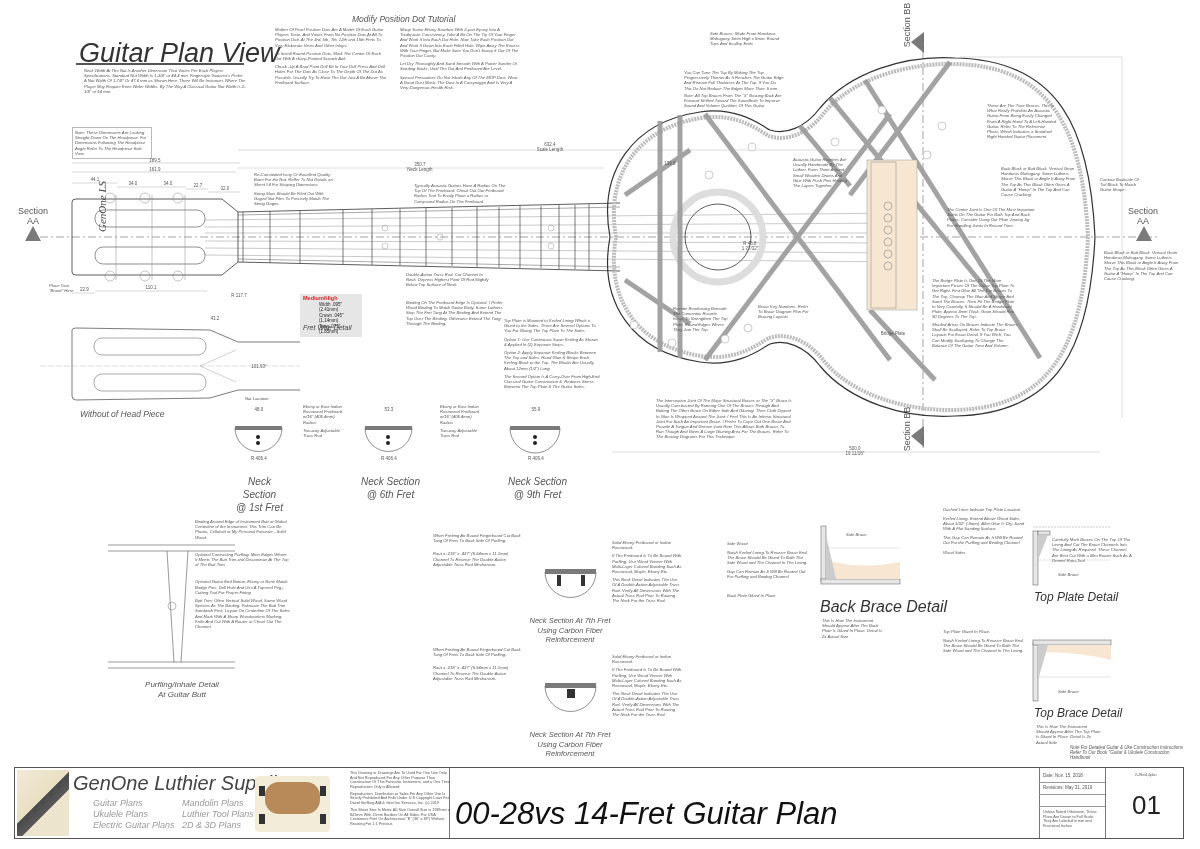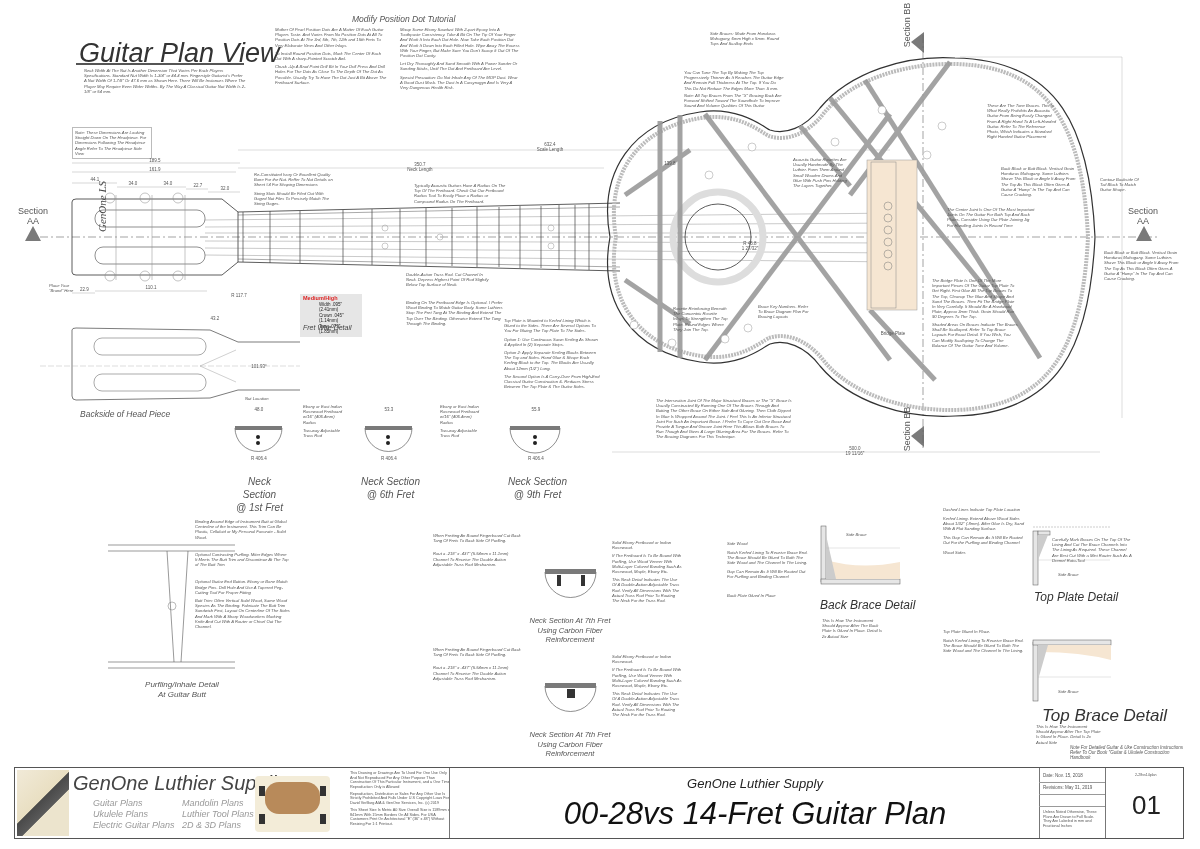--- a/index.html
+++ b/index.html
@@ -15,21 +15,21 @@
   .fret-box .hd{font-weight:bold;font-size:5.5px;color:#222;}
   .fret-box .hd span{color:#d22;}
   
   .tb{position:absolute;left:14px;top:767px;width:1170px;height:72px;border:1px solid #555;box-sizing:border-box;background:#fff;}
   .tb-div{position:absolute;top:0;bottom:0;border-left:1px solid #777;}
   .tb-hline{position:absolute;border-top:1px solid #999;}
   .logo-name{position:absolute;left:58px;top:4px;font-size:20px;font-style:italic;color:#444;}
   .logo-col{position:absolute;font-size:9px;font-style:italic;color:#999;line-height:11px;}
   .legal{position:absolute;left:335px;top:3px;width:100px;font-size:3.8px;line-height:4.6px;color:#555;}
   .legal p{margin:0 0 2.5px 0;}
-  .main-title{position:absolute;left:440px;top:28px;width:600px;text-align:center;font-size:31px;font-style:italic;color:#111;}
+  .main-title{position:absolute;left:440px;top:28px;width:600px;font-size:31px;font-style:italic;color:#111;}
   .company{position:absolute;left:440px;top:8px;width:600px;text-align:center;font-size:13px;font-style:italic;color:#222;}
   .meta{position:absolute;font-size:4.5px;color:#555;}
   .sheet-num{position:absolute;left:1117px;top:22px;font-size:26px;color:#222;}
 </style>
 </head>
 <body>
 
 <svg width="1200" height="849" viewBox="0 0 1200 849">
   <defs>
     <pattern id="kerf" width="6" height="6" patternUnits="userSpaceOnUse">
@@ -304,21 +304,21 @@
 <div class="note" style="left:1001px;top:166px;width:75px;">Back Block or Butt Block. Vertical Grain Honduras Mahogany. Some Luthiers Shave This Block or Angle It Away From The Top As This Block Often Gives A Guitar A "Hump" In The Top And Can Cause Cracking.</div>
 <div class="note" style="left:1100px;top:177px;width:40px;">Contour Backside Of Tail Block To Match Guitar Shape.</div>
 <div class="note" style="left:947px;top:207px;width:88px;">The Center Joint Is One Of The Most Important Joints On The Guitar For Both Top And Back Plates. Consider Using Our Plate Joining Jig For Handling Joints In Record Time</div>
 <div class="note" style="left:1104px;top:250px;width:76px;">Back Block or Butt Block. Vertical Grain Honduras Mahogany. Some Luthiers Shave This Block or Angle It Away From The Top As This Block Often Gives A Guitar A "Hump" In The Top And Can Cause Cracking.</div>
 <div class="note" style="left:932px;top:278px;width:87px;">The Bridge Plate Is One Of The More Important Pieces Of The Guitar Top Plate To Get Right. First Glue All The Top Braces To The Top, Cleanup The Glue And Shape And Sand The Braces. Then Fit The Bridge Plate In Very Carefully. It Should Be A Hardwood Plate, Approx 3mm Thick. Grain Should Run 90 Degrees To The Top.</div>
 <div class="note" style="left:932px;top:322px;width:87px;">Shaded Areas On Braces Indicate The Braces Shall Be Scalloped. Refer To Top Brace Layouts For Exact Detail. If You Wish, You Can Modify Scalloping To Change The Balance Of The Guitar Tone And Volume.</div>
 <div class="note" style="left:673px;top:306px;width:55px;">Rosette Reinforcing Beneath The Concentric Rosette Inlays To Strengthen The Top Plate. Round Edges Where They Join The Top.</div>
 <div class="note" style="left:758px;top:304px;width:55px;">Brace Key Numbers. Refer To Brace Diagram Plan For Bracing Layouts</div>
 <div class="note" style="left:656px;top:398px;width:136px;">The Intersection Joint Of The Major Structural Braces or The "X" Brace Is Usually Constructed By Running One Of The Braces Through And Butting The Other Brace On Either Side And Glueing. Then Cloth Dipped In Glue Is Wrapped Around The Joint. I Feel This Is An Inferior Structural Joint For Such An Important Brace. I Prefer To Cope Out One Brace And Provide A Tongue And Groove Joint Here This Allows Both Braces To Run Though And Gives A Large Glueing Area For The Braces. Refer To The Bracing Diagrams For This Technique.</div>
 
-<div class="title-italic" style="left:80px;top:409px;font-size:8.5px;color:#555;">Backside of Head Piece</div>
+<div class="title-italic" style="left:80px;top:409px;font-size:8.5px;color:#555;">Without of Head Piece</div>
 <div class="dim" style="left:205px;top:316px;width:20px;">43.2</div>
 <div class="dim" style="left:244px;top:364px;width:30px;">101.93°</div>
 <div class="note" style="left:245px;top:396px;width:40px;">Nut Location</div>
 
 <div class="title-italic" style="left:232px;top:475px;width:55px;text-align:center;font-size:10px;line-height:13px;color:#555;"><span>Neck Section</span><br><span>@ 1st Fret</span></div>
 <div class="title-italic" style="left:358px;top:475px;width:65px;text-align:center;font-size:10px;line-height:13px;color:#555;"><span>Neck Section</span><br><span>@ 6th Fret</span></div>
 <div class="title-italic" style="left:505px;top:475px;width:65px;text-align:center;font-size:10px;line-height:13px;color:#555;"><span>Neck Section</span><br><span>@ 9th Fret</span></div>
 <div class="dim" style="left:250px;top:407px;width:18px;">48.0</div>
 <div class="dim" style="left:380px;top:407px;width:18px;">53.3</div>
 <div class="dim" style="left:527px;top:407px;width:18px;">55.9</div>
@@ -361,35 +361,35 @@
     <p>If The Fretboard Is To Be Bound With Purfling, Use Wood Veneer With Multi-Layer Colored Banding Such As Rosewood, Maple, Ebony Etc.</p>
     <p>This Neck Detail Indicates The Use Of A Double-Action Adjustable Truss Rod. Verify All Dimensions With The Actual Truss Rod Prior To Routing The Neck For the Truss Rod.</p>
   </div>
 <div class="title-italic" style="left:520px;top:730px;width:100px;text-align:center;font-size:7.5px;line-height:9.5px;color:#555;"><span>Neck Section At 7th Fret</span><br><span>Using Carbon Fiber</span><br><span>Reinforcement</span></div>
 
 <div class="note" style="left:727px;top:541px;width:40px;">Side Wood</div>
 <div class="note" style="left:727px;top:550px;width:82px;">Notch Kerfed Lining To Receive Brace End. The Brace Should Be Glued To Both The Side Wood and The Channel In The Lining.</div>
 <div class="note" style="left:727px;top:569px;width:82px;">Gap Can Remain As It Will Be Routed Out For Purfling and Binding Channel</div>
 <div class="note" style="left:727px;top:593px;width:60px;">Back Plate Glued In Place</div>
 <div class="note" style="left:846px;top:532px;width:30px;">Side Brace</div>
-<div class="title-italic" style="left:820px;top:598px;font-size:12px;color:#333;">Back Brace Detail</div>
+<div class="title-italic" style="left:820px;top:598px;font-size:16px;color:#333;">Back Brace Detail</div>
 <div class="note" style="left:822px;top:618px;width:65px;">This Is How The Instrument Should Appear After The Back Plate Is Glued In Place. Detail Is 2x Actual Size</div>
 
 <div class="note" style="left:943px;top:507px;width:90px;">Dashed Lines Indicate Top Plate Location</div>
 <div class="note" style="left:943px;top:516px;width:85px;">Kerfed Lining. Extend Above Wood Sides About 1/32" (.8mm). After Glue Is Dry, Sand With A Flat Sanding Surface.</div>
 <div class="note" style="left:943px;top:535px;width:85px;">This Gap Can Remain As It Will Be Routed Out For the Purfling and Binding Channel</div>
 <div class="note" style="left:943px;top:550px;width:40px;">Wood Sides</div>
 <div class="note" style="left:1052px;top:537px;width:80px;">Carefully Mark Braces On The Top Of The Lining And Cut The Brace Channels Into The Lining As Required. These Channel Are Best Cut With a Mini Router Such As A Dremel Roto-Tool</div>
 <div class="note" style="left:1058px;top:572px;width:30px;">Side Brace</div>
 <div class="title-italic" style="left:1034px;top:590px;font-size:12px;color:#333;">Top Plate Detail</div>
 
 <div class="note" style="left:943px;top:629px;width:60px;">Top Plate Glued In Place.</div>
 <div class="note" style="left:943px;top:638px;width:85px;">Notch Kerfed Lining To Receive Brace End. The Brace Should Be Glued To Both The Side Wood and The Channel In The Lining.</div>
 <div class="note" style="left:1058px;top:689px;width:30px;">Side Brace</div>
-<div class="title-italic" style="left:1034px;top:706px;font-size:17px;color:#333;margin-left:8px;">Top Brace Detail</div>
+<div class="title-italic" style="left:1034px;top:706px;font-size:12px;color:#333;">Top Brace Detail</div>
 <div class="note" style="left:1036px;top:724px;width:65px;">This Is How The Instrument Should Appear After The Top Plate Is Glued In Place. Detail Is 2x Actual Side</div>
 <div class="note" style="left:1070px;top:745px;width:118px;font-size:4.5px;">Note For Detailed Guitar &amp; Uke Construction Instructions Refer To Our Book "Guitar &amp; Ukulele Construction Handbook</div>
 
 <div class="tb">
 
   <div class="abs" style="left:2px;top:2px;width:52px;height:66px;background:linear-gradient(135deg,#f1ead8 0%,#e9dfc2 45%,#4a4a4a 46%,#5a5a5a 60%,#ece4cd 61%);"></div>
   <div class="logo-name">GenOne Luthier Supplies</div>
   <div class="logo-col" style="left:78px;top:30px;">
     <div>Guitar Plans</div>
       <div>Ukulele Plans</div>
@@ -407,21 +407,20 @@
     <div class="abs" style="left:65px;top:10px;width:6px;height:10px;background:#333;"></div>
     <div class="abs" style="left:4px;top:38px;width:6px;height:10px;background:#333;"></div>
     <div class="abs" style="left:65px;top:38px;width:6px;height:10px;background:#333;"></div>
   </div>
   <div class="legal">
     <p>This Drawing or Drawings Are To Used For One Use Only And Not Reproduced For Any Other Purpose Than Construction Of This Particular Instrument, and a One Time Reproduction Only is Allowed</p>
       <p>Reproduction, Distribution or Sales For Any Other Use Is Strictly Prohibited And Falls Under U.S Copyright Laws For David VerBurg AIA &amp; GenOne Services, Inc. (c) 2019</p>
       <p>This Sheet Size Is Metric A0 Size Overall Size is 1189mm x 841mm With 15mm Borders On All Sides. For USA Customers Print On Architectural "E" (36" x 48") Without Resizing For 1:1 Printout.</p>
   </div>
   <div class="tb-div" style="left:434px;"></div>
-  <div class="company">GenOne Luthier Supply</div>
   <div class="main-title">00-28vs 14-Fret Guitar Plan</div>
   <div class="tb-div" style="left:1024px;"></div>
   <div class="tb-div" style="left:1090px;"></div>
   <div class="tb-hline" style="left:1024px;width:66px;top:14px;"></div>
   <div class="tb-hline" style="left:1024px;width:66px;top:26px;"></div>
   <div class="tb-hline" style="left:1024px;width:66px;top:38px;"></div>
   <div class="meta" style="left:1028px;top:5px;">Date: Nov. 15, 2018</div>
   <div class="meta" style="left:1028px;top:17px;">Revisions: May 31, 2019</div>
   <div class="meta" style="left:1028px;top:42px;width:60px;font-size:3.8px;line-height:4.6px;">Unless Noted Otherwise, These Plans Are Drawn to Full Scale. They Are Labeled in mm and Fractional Inches</div>
   <div class="meta" style="left:1120px;top:5px;font-size:3.6px;">2-28vs14plan</div>

